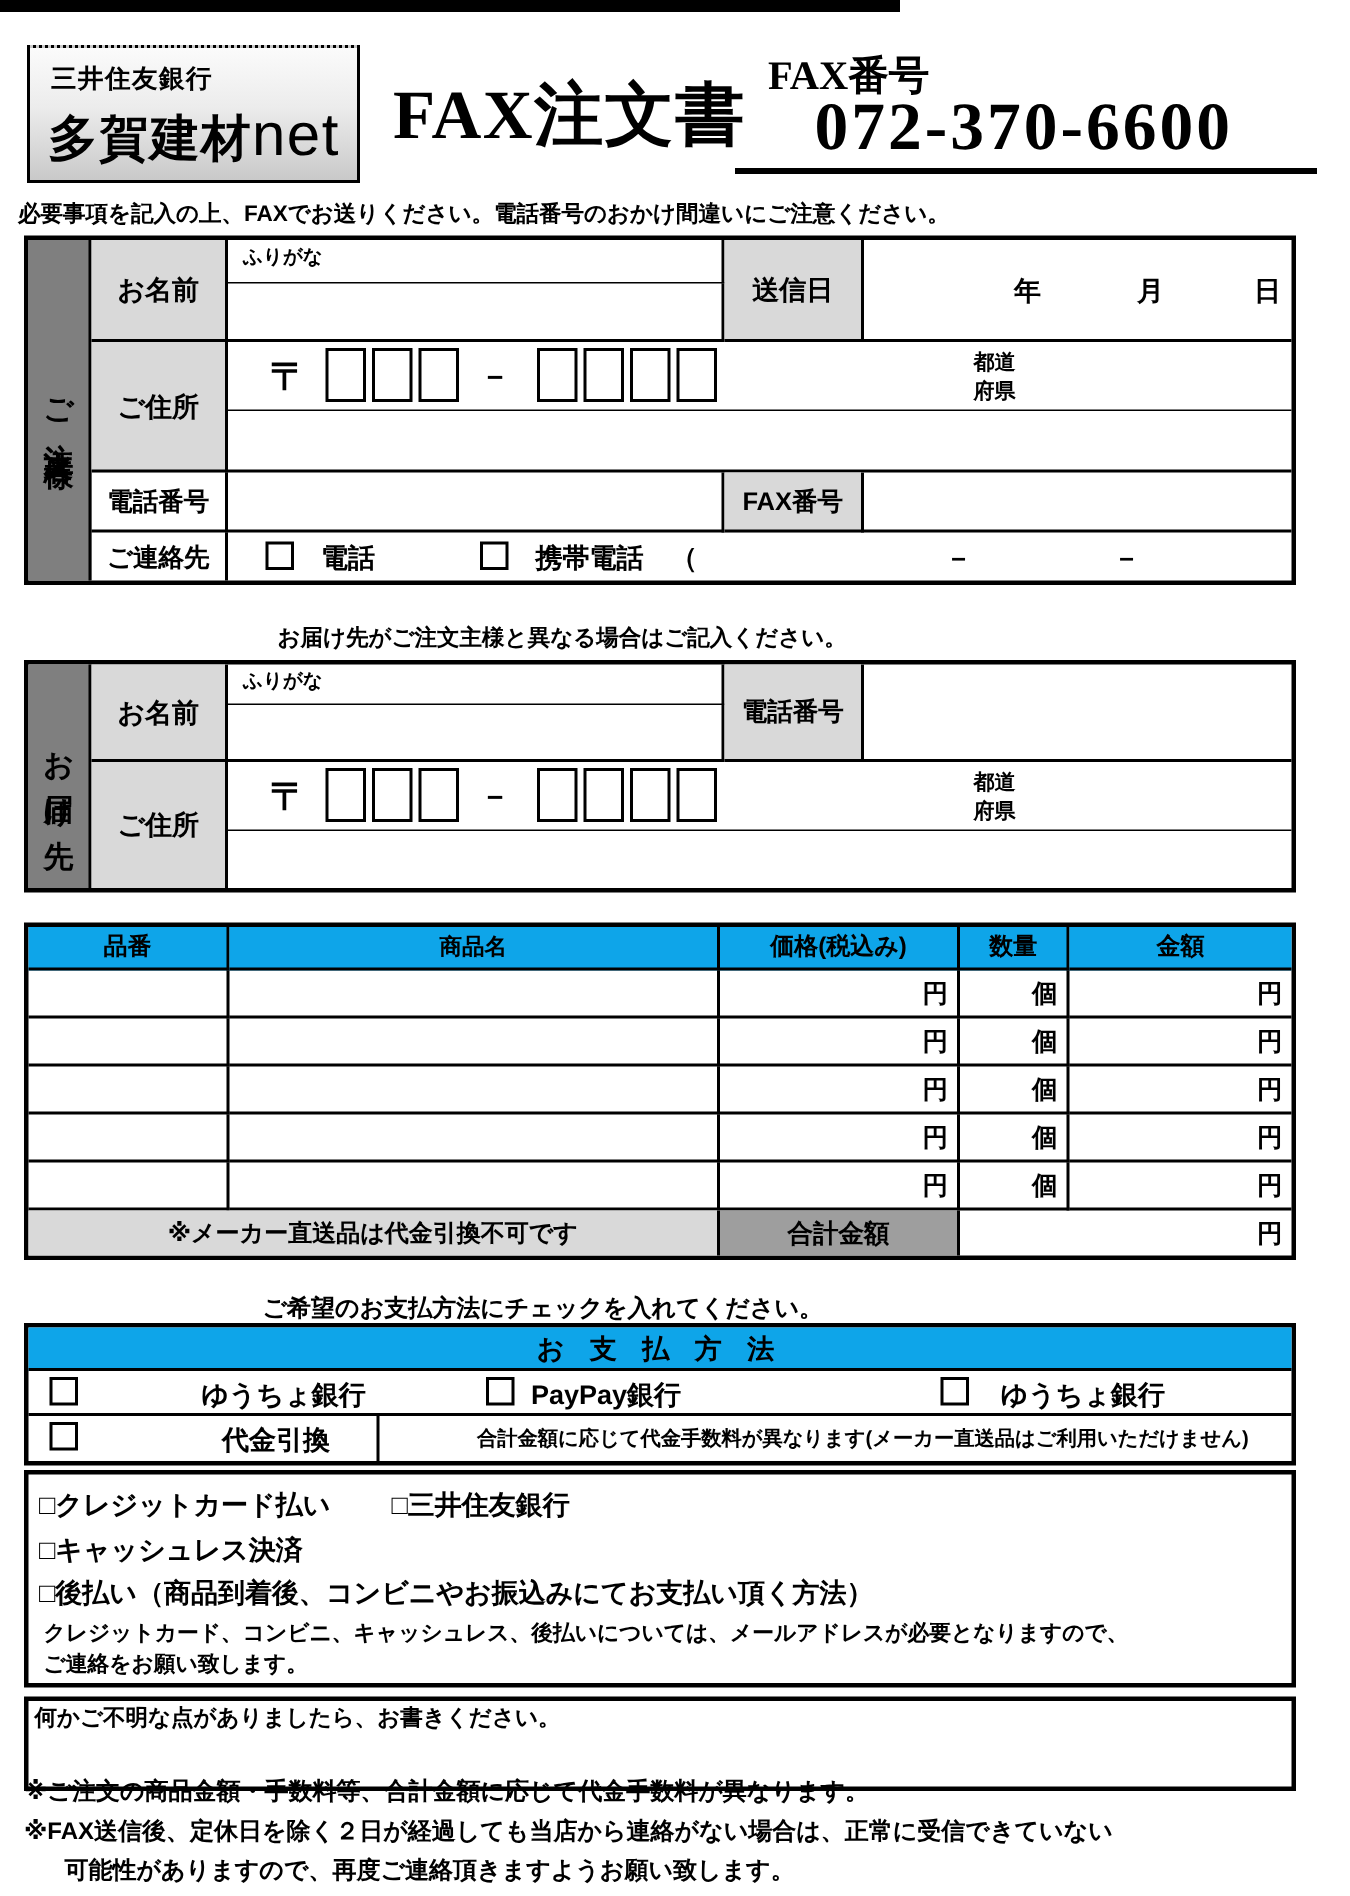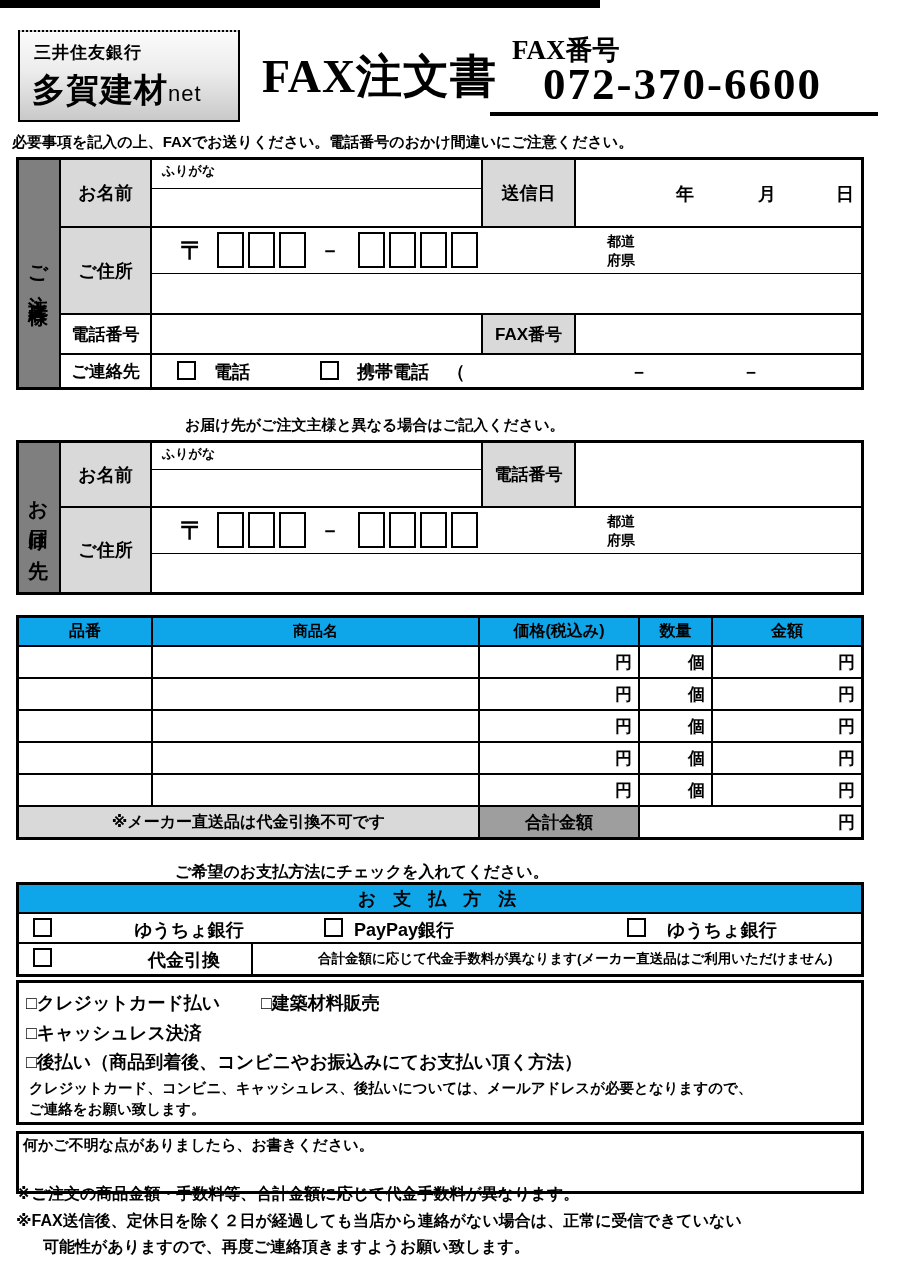--- a/index.html
+++ b/index.html
@@ -8,21 +8,21 @@
 
   .topbar { position:absolute; left:0; top:0; width:600px; height:8px; background:#000; }
 
   
   .logo { position:absolute; left:18px; top:30px; width:222px; height:92px;
           border:2px solid #000;
           background:linear-gradient(180deg,#fbfbfb 0%,#ececec 45%,#c9c9c9 100%);
           border-top-style:dotted; }
   .logo-l1 { padding:9px 0 0 14px; font-size:17px; font-weight:bold; letter-spacing:1px; }
   .logo-l2 { padding:4px 0 0 12px; font-size:33px; font-weight:bold; letter-spacing:1px; white-space:nowrap; }
-  .logo-net { font-weight:normal; font-size:22px; }
+  .logo-net { font-weight:normal; font-size:40px; }
 
   .title { position:absolute; left:262px; top:46px; font-size:46px; font-weight:900;
            font-family:"Liberation Serif","DejaVu Serif",serif; letter-spacing:1px; white-space:nowrap; }
   .faxlbl { position:absolute; left:512px; top:32px; font-size:27px; font-weight:bold;
             font-family:"Liberation Serif","DejaVu Serif",serif; }
   .faxnum { position:absolute; left:543px; top:58px; font-size:45px; font-weight:bold;
             font-family:"Liberation Serif","DejaVu Serif",serif; letter-spacing:2px; white-space:nowrap; }
   .fax-underline { position:absolute; left:490px; top:112px; width:388px; height:4px; background:#000; }
   .instruction { position:absolute; left:12px; top:133px; font-size:15px; font-weight:bold; white-space:nowrap; }
 
@@ -37,21 +37,21 @@
   .strip { background:#7f7f7f; display:flex; align-items:center; justify-content:center; }
   .vtext { writing-mode:vertical-rl; text-orientation:upright; font-size:20px; font-weight:bold; letter-spacing:4px; }
   .clabel { display:flex; align-items:center; justify-content:center; font-size:18px; font-weight:bold; white-space:nowrap; }
   .small-lbl { font-size:13px; font-weight:bold; padding:2px 0 0 10px; }
   .unit-cell { display:flex; align-items:center; justify-content:flex-end; padding-right:6px; font-size:17px; font-weight:bold; }
 
   .cb { position:absolute; width:19px; height:19px; border:2.5px solid #000; background:#fff; }
   .pbox { position:absolute; width:27px; height:36px; border:2.5px solid #000; background:#fff; }
   .pmark { position:absolute; font-size:25px; font-weight:bold; }
   .pdash { position:absolute; font-size:20px; font-weight:bold; }
-  .pref { position:absolute; font-size:14px; font-weight:bold; line-height:1.35; text-align:left; }
+  .pref { position:absolute; font-size:14px; font-weight:bold; line-height:1.35; text-align:right; }
   .inline-lbl { position:absolute; font-size:18px; font-weight:bold; white-space:nowrap; }
 
   .note-line { position:absolute; font-size:15px; font-weight:bold; white-space:nowrap; }
   .opt-line { position:absolute; font-size:18px; font-weight:bold; white-space:nowrap; }
   .fine-line { position:absolute; font-size:14.5px; font-weight:bold; white-space:nowrap; }
   .foot-note { position:absolute; font-size:16px; font-weight:bold; white-space:nowrap; }
 </style>
 </head>
 <body>
 
@@ -200,21 +200,21 @@
     </div>
     <div class="cell br2" style="left:0;top:59px;width:234px;height:30px">
       <div class="cb" style="left:14px;top:4px"></div>
       <span class="inline-lbl" style="left:40px;top:4px;width:250px;text-align:center">代金引換</span>
     </div>
     <div class="cell" style="left:295px;top:59px;width:547px;height:30px;display:flex;align-items:center;padding-left:4px;font-size:13.5px;font-weight:bold;white-space:nowrap">合計金額に応じて代金手数料が異なります(メーカー直送品はご利用いただけません)</div>
   </div>
 
   <div class="tbl" style="left:16px;top:980px;width:848px;height:145px">
     <span class="opt-line" style="left:7px;top:8px">□クレジットカード払い</span>
-    <span class="opt-line" style="left:242px;top:8px">□建築材料販売</span>
+    <span class="opt-line" style="left:242px;top:8px">□三井住友銀行</span>
     <span class="opt-line" style="left:7px;top:38px">□キャッシュレス決済</span>
     <span class="opt-line" style="left:7px;top:67px">□後払い（商品到着後、コンビニやお振込みにてお支払い頂く方法）</span>
     <span class="fine-line" style="left:10px;top:96px">クレジットカード、コンビニ、キャッシュレス、後払いについては、メールアドレスが必要となりますので、</span>
     <span class="fine-line" style="left:10px;top:117px">ご連絡をお願い致します。</span>
   </div>
 
   <div class="tbl" style="left:16px;top:1131px;width:848px;height:63px;border-width:3.5px">
     <span class="note-line" style="left:4px;top:2px;font-weight:bold">何かご不明な点がありましたら、お書きください。</span>
   </div>
 

